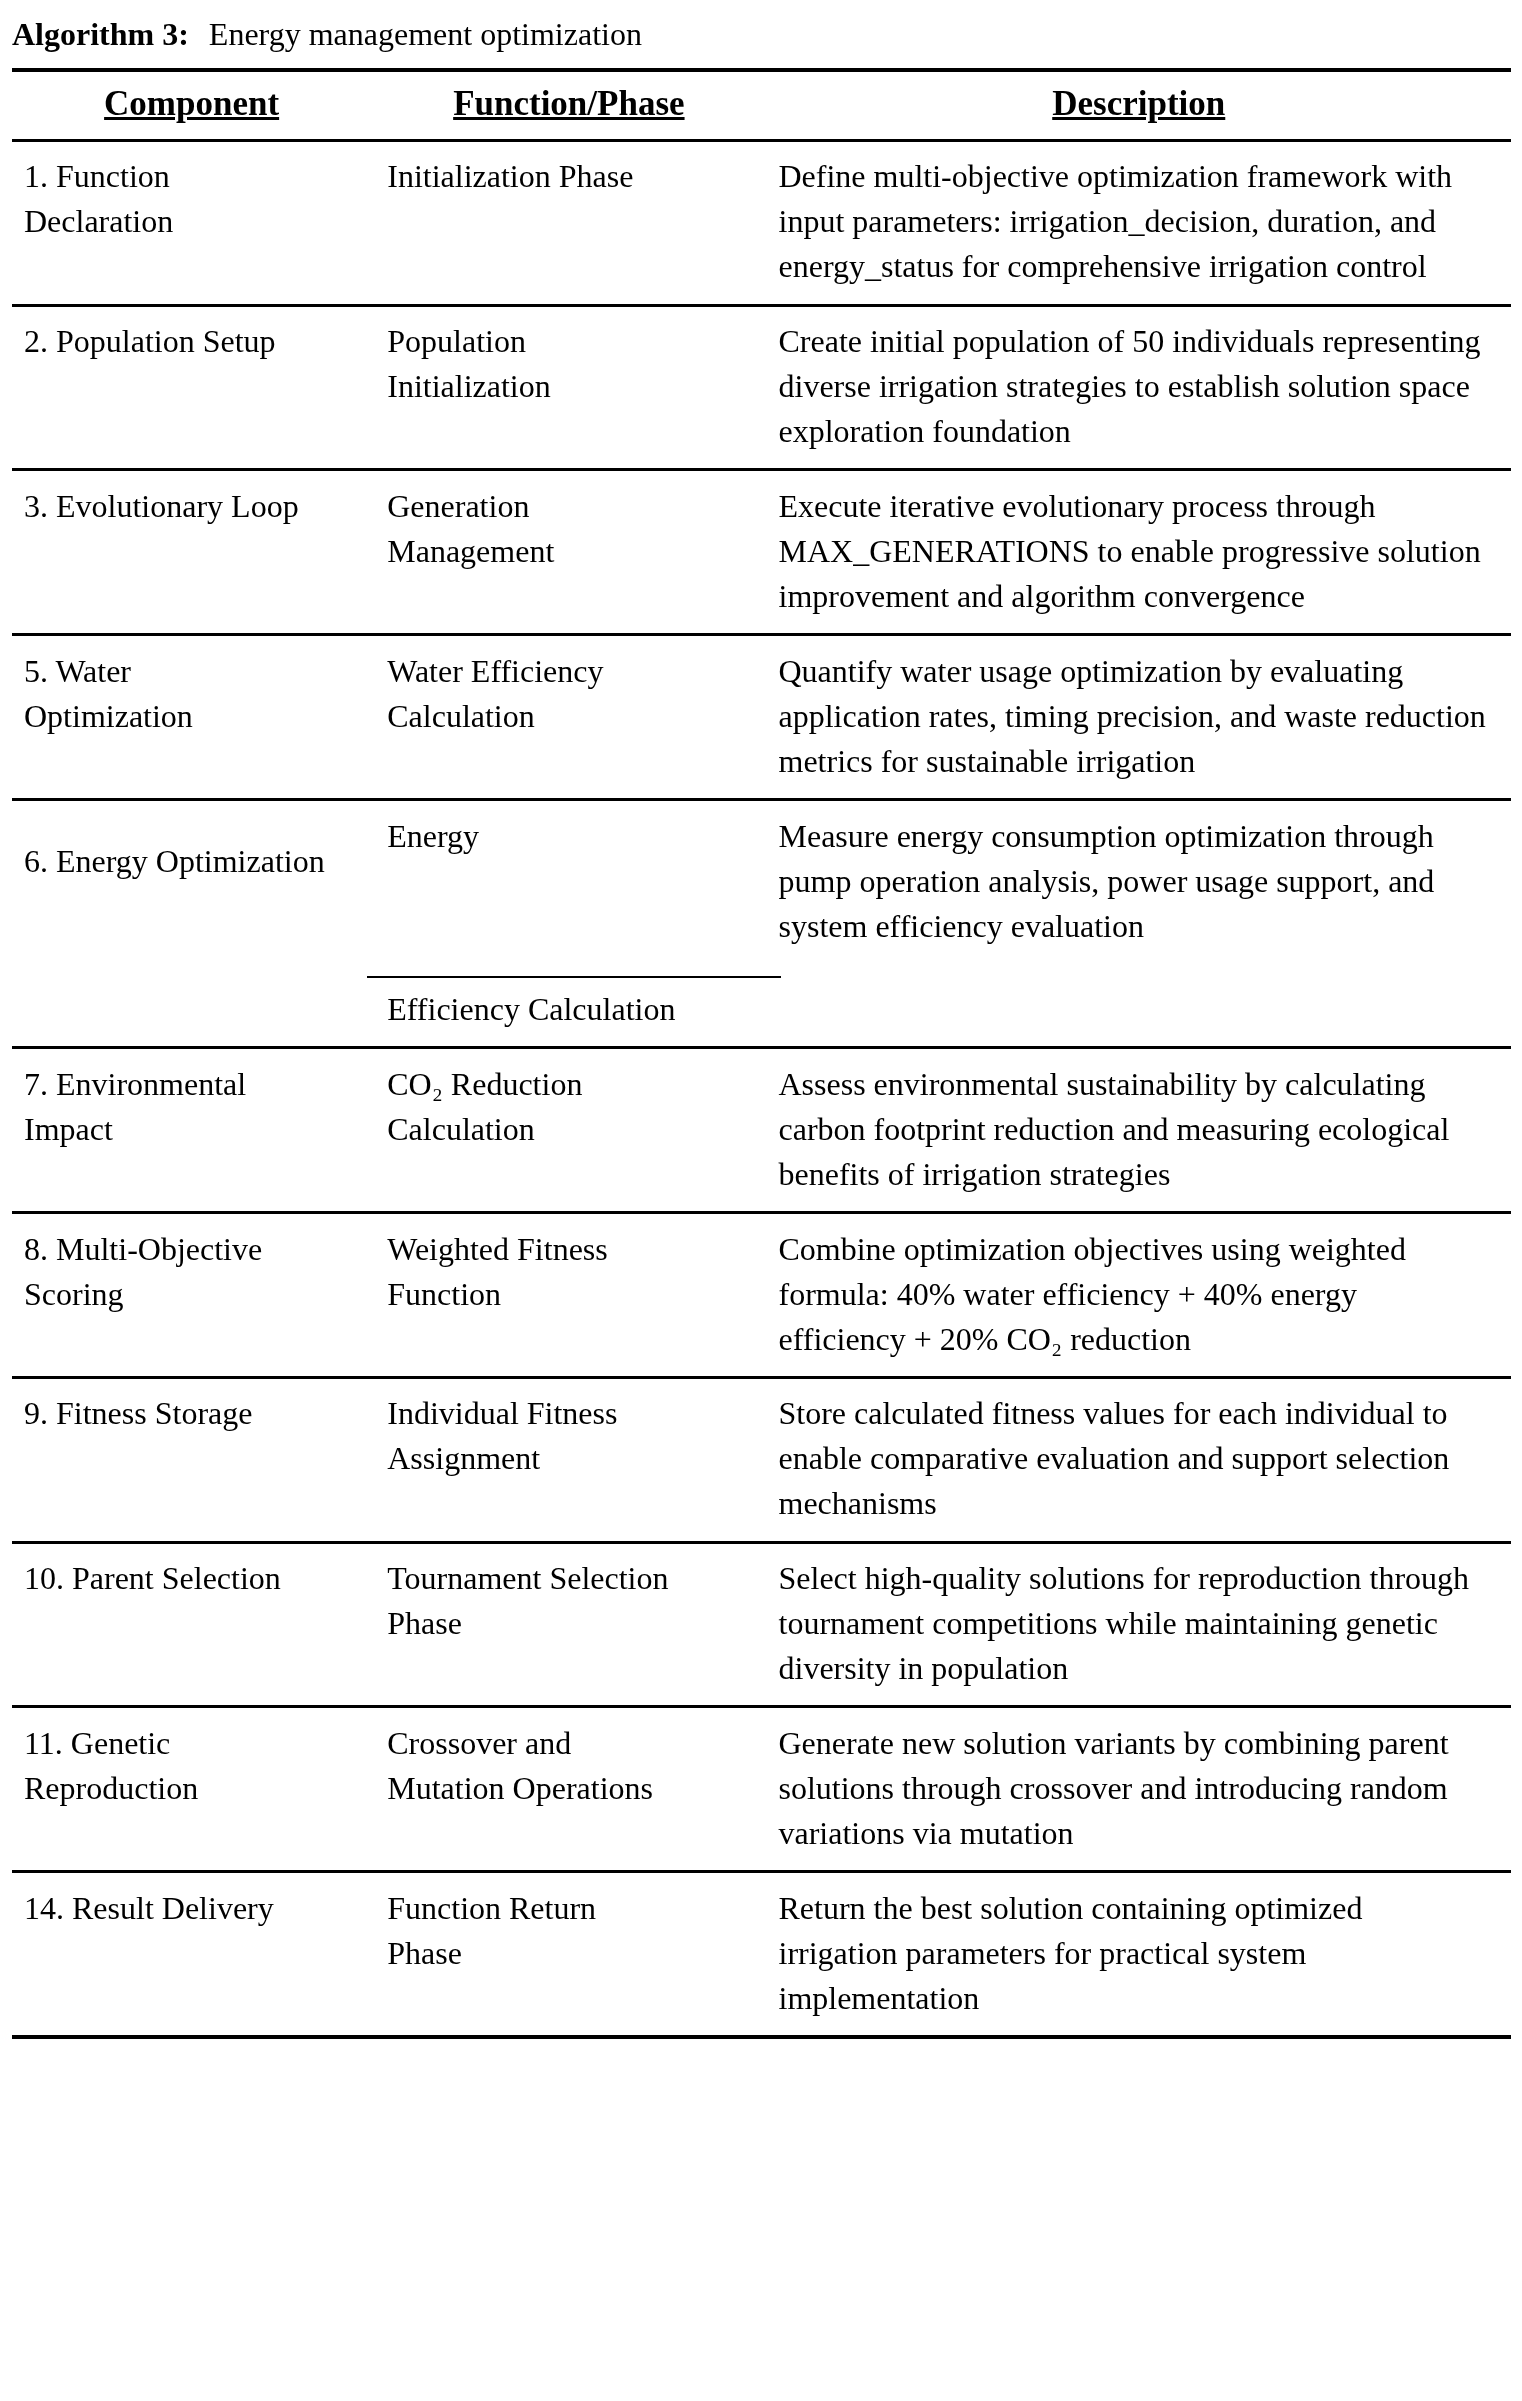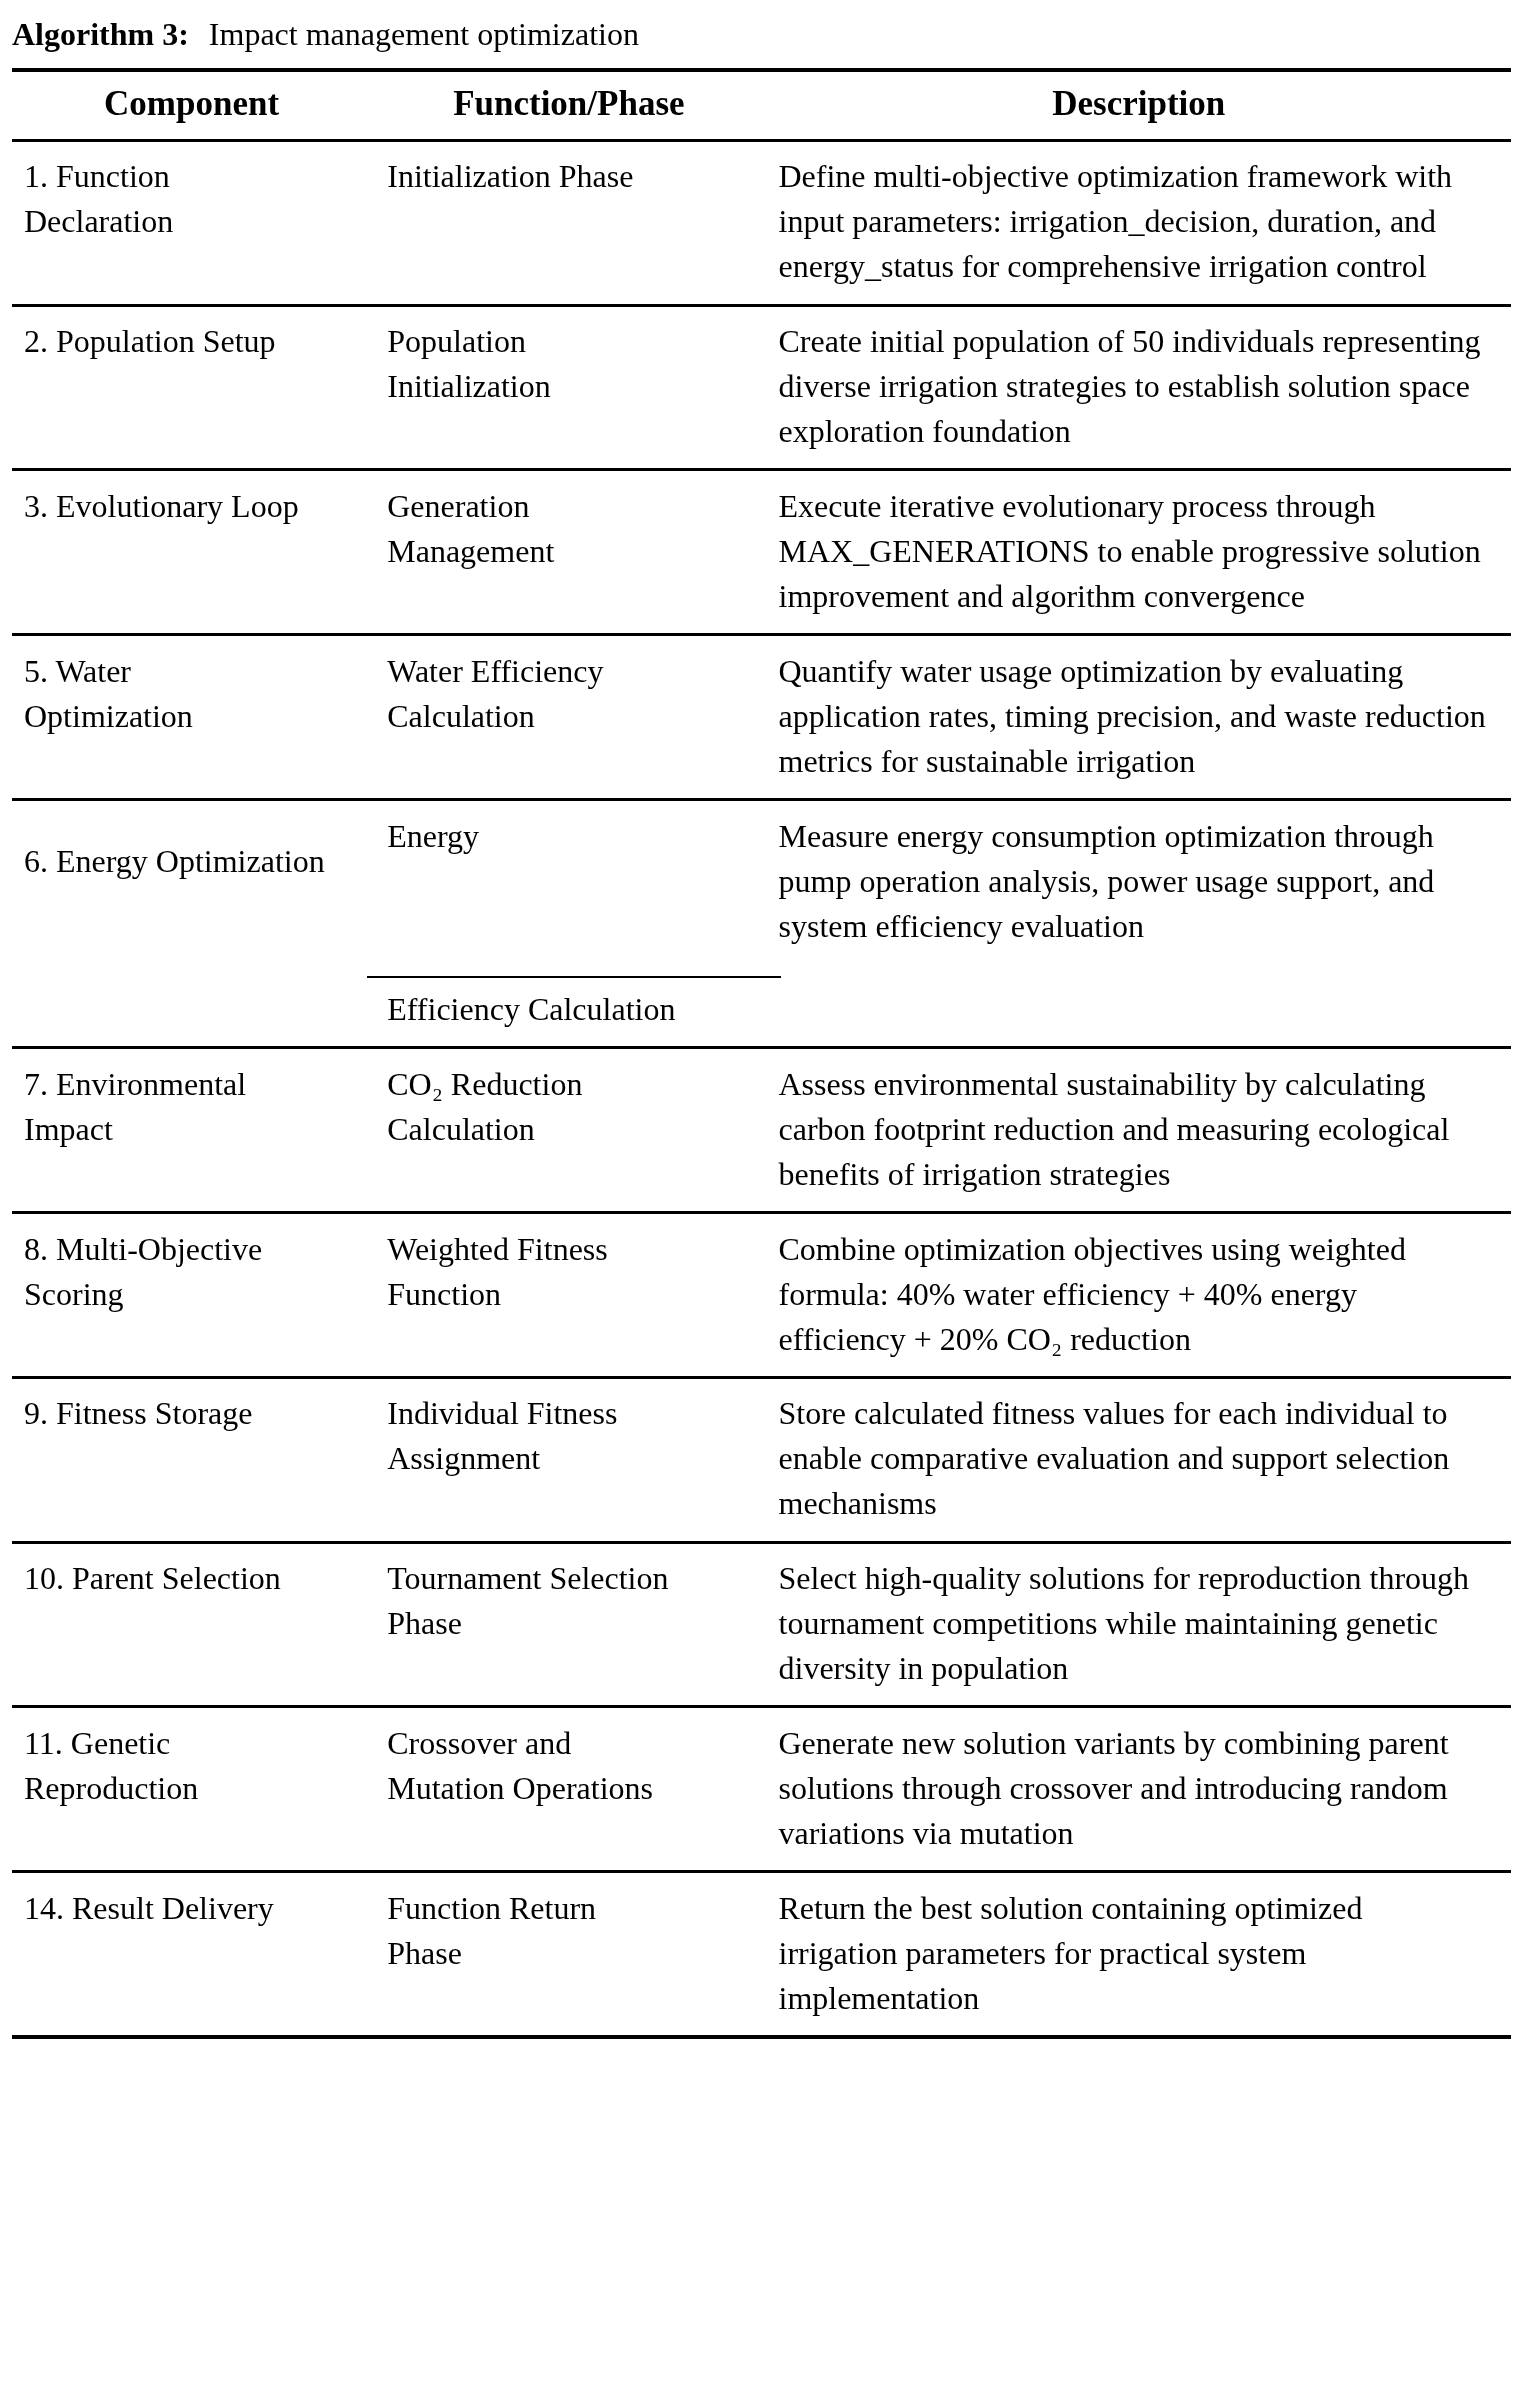--- a/index.html
+++ b/index.html
@@ -19,20 +19,21 @@
   }
   col.c1 { width:359px; }
   col.c2 { width:395px; }
   col.c3 { width:744px; }
 
   th {
     font-size:35px; font-weight:bold; 
     padding:9.5px 0 12.6px 0;
     border-bottom:3.2px solid #000;
     line-height:45px;
+    text-decoration:underline;
   }
   tbody tr { border-top:3.2px solid #000; }
   td {
     vertical-align:top;
     font-size:32px; line-height:45px;
     padding:12.6px 8px 14.2px 12px;
   }
   td.comp { font-weight:normal; white-space:nowrap; padding-right:0; }
   td.fn   { padding-left:16px; white-space:nowrap; padding-right:0; }
   td.desc { padding-left:12px; padding-right:24px; }
@@ -42,21 +43,21 @@
   .cline {
     border-top:2.4px solid #000;
     margin:117px -14.2px 9.5px -20.5px;
     height:0;
   }
 </style>
 </head>
 <body>
 
 <div class="caption">
-  <span class="cap-label">Algorithm 3:</span><span>Impact management optimization</span>
+  <span class="cap-label">Algorithm 3:</span><span>Energy management optimization</span>
 </div>
 
 <table class="alg">
   <colgroup>
       <col class="c1">
       <col class="c2">
       <col class="c3">
     </colgroup>
   <thead>
     <tr>

